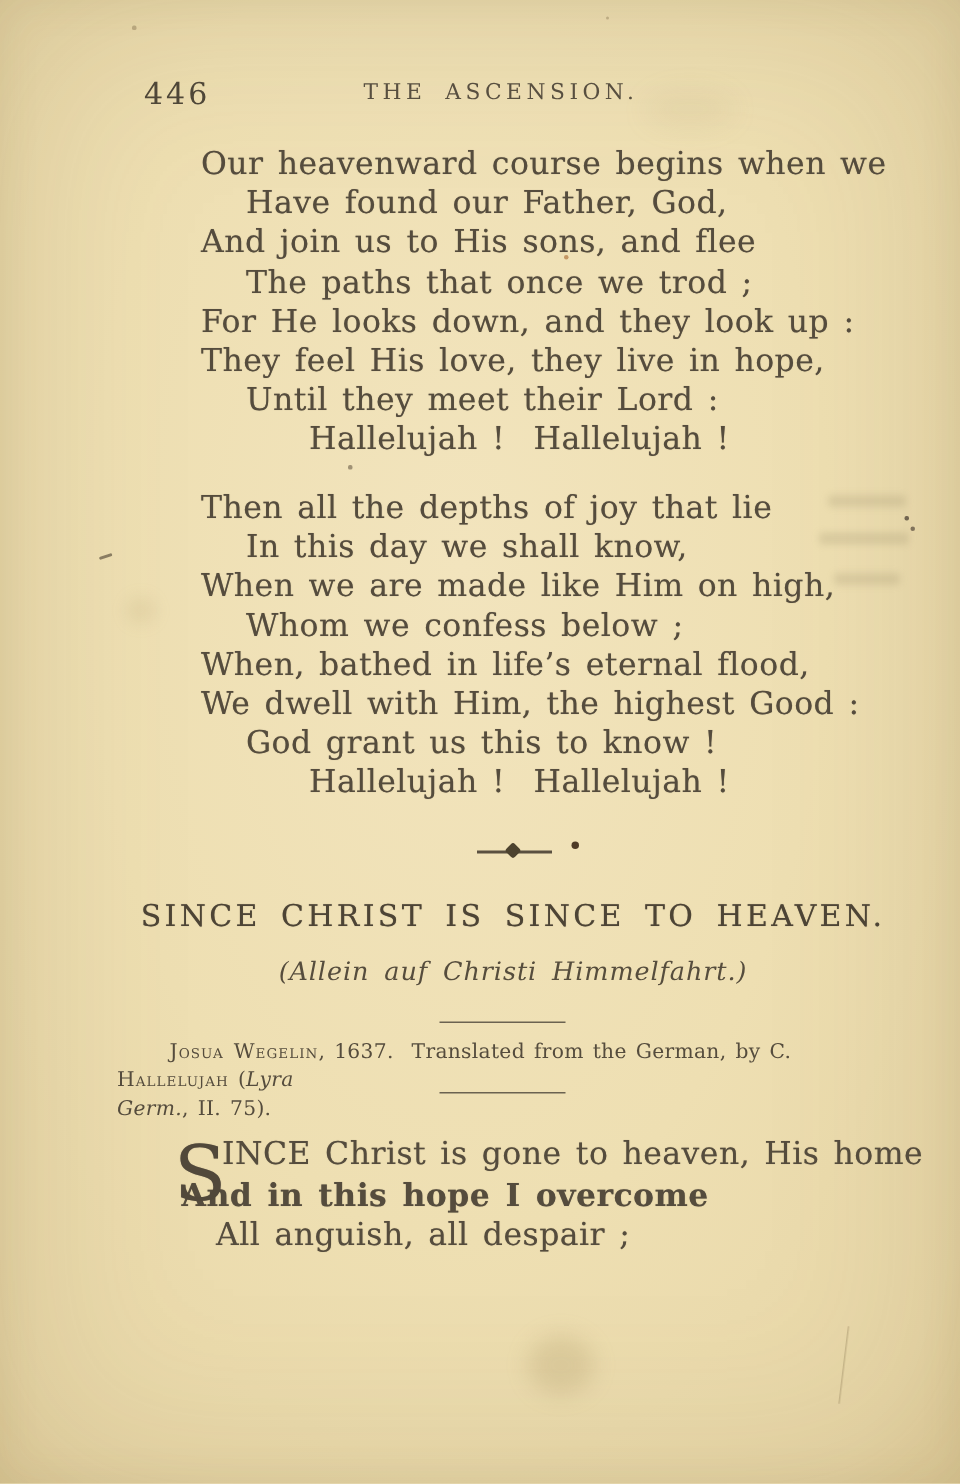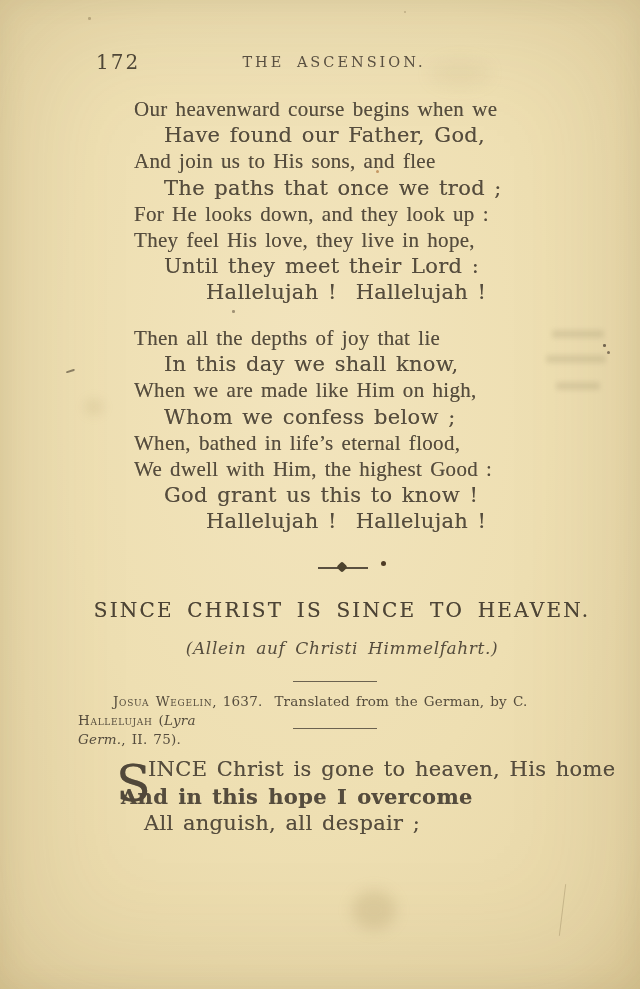--- a/index.html
+++ b/index.html
@@ -27,21 +27,21 @@
   
   .stanza{position:absolute;left:134px;}
   .stanza-1{top:96px;}
   .stanza-2{top:325px;}
   .verse-line{
     display:block;white-space:pre;
     font-size:21px;line-height:26.2px;
     letter-spacing:.3px;word-spacing:2.5px;color:#554c3d;
     text-shadow:0 0 .5px rgba(85,76,61,.55);
   }
-  .ind0{margin-left:0;font-family:Liberation Serif, serif;}
+  .ind0{margin-left:0;}
   .ind1{margin-left:30px;}
   .ind2{margin-left:72px;}
   
   .divider{position:absolute;left:318px;top:566px;width:50px;height:3px;}
   .divider .bar{position:absolute;left:0;right:0;top:1px;height:1.6px;background:#5a5040;}
   .divider .diamond{
     position:absolute;left:20px;top:-3px;width:8px;height:8px;
     background:#4d432f;transform:rotate(45deg);border-radius:2px;
   }
   .divider-dot{
@@ -104,21 +104,21 @@
   .scratch{
     position:absolute;left:562px;top:884px;width:1.2px;height:52px;
     background:rgba(115,98,62,.28);transform:rotate(7deg);filter:blur(.4px);
   }
 </style>
 </head>
 <body>
 
 <div id="page">
 
-  <div class="page-number">172</div>
+  <div class="page-number">446</div>
   <div class="running-header">THE ASCENSION.</div>
 
   <div class="stanza stanza-1">
     <span class="verse-line ind0">Our heavenward course begins when we</span>
     <span class="verse-line ind1">Have found our Father, God,</span>
     <span class="verse-line ind0">And join us to His sons, and flee</span>
     <span class="verse-line ind1">The paths that once we trod ;</span>
     <span class="verse-line ind0">For He looks down, and they look up :</span>
     <span class="verse-line ind0">They feel His love, they live in hope,</span>
     <span class="verse-line ind1">Until they meet their Lord :</span>

